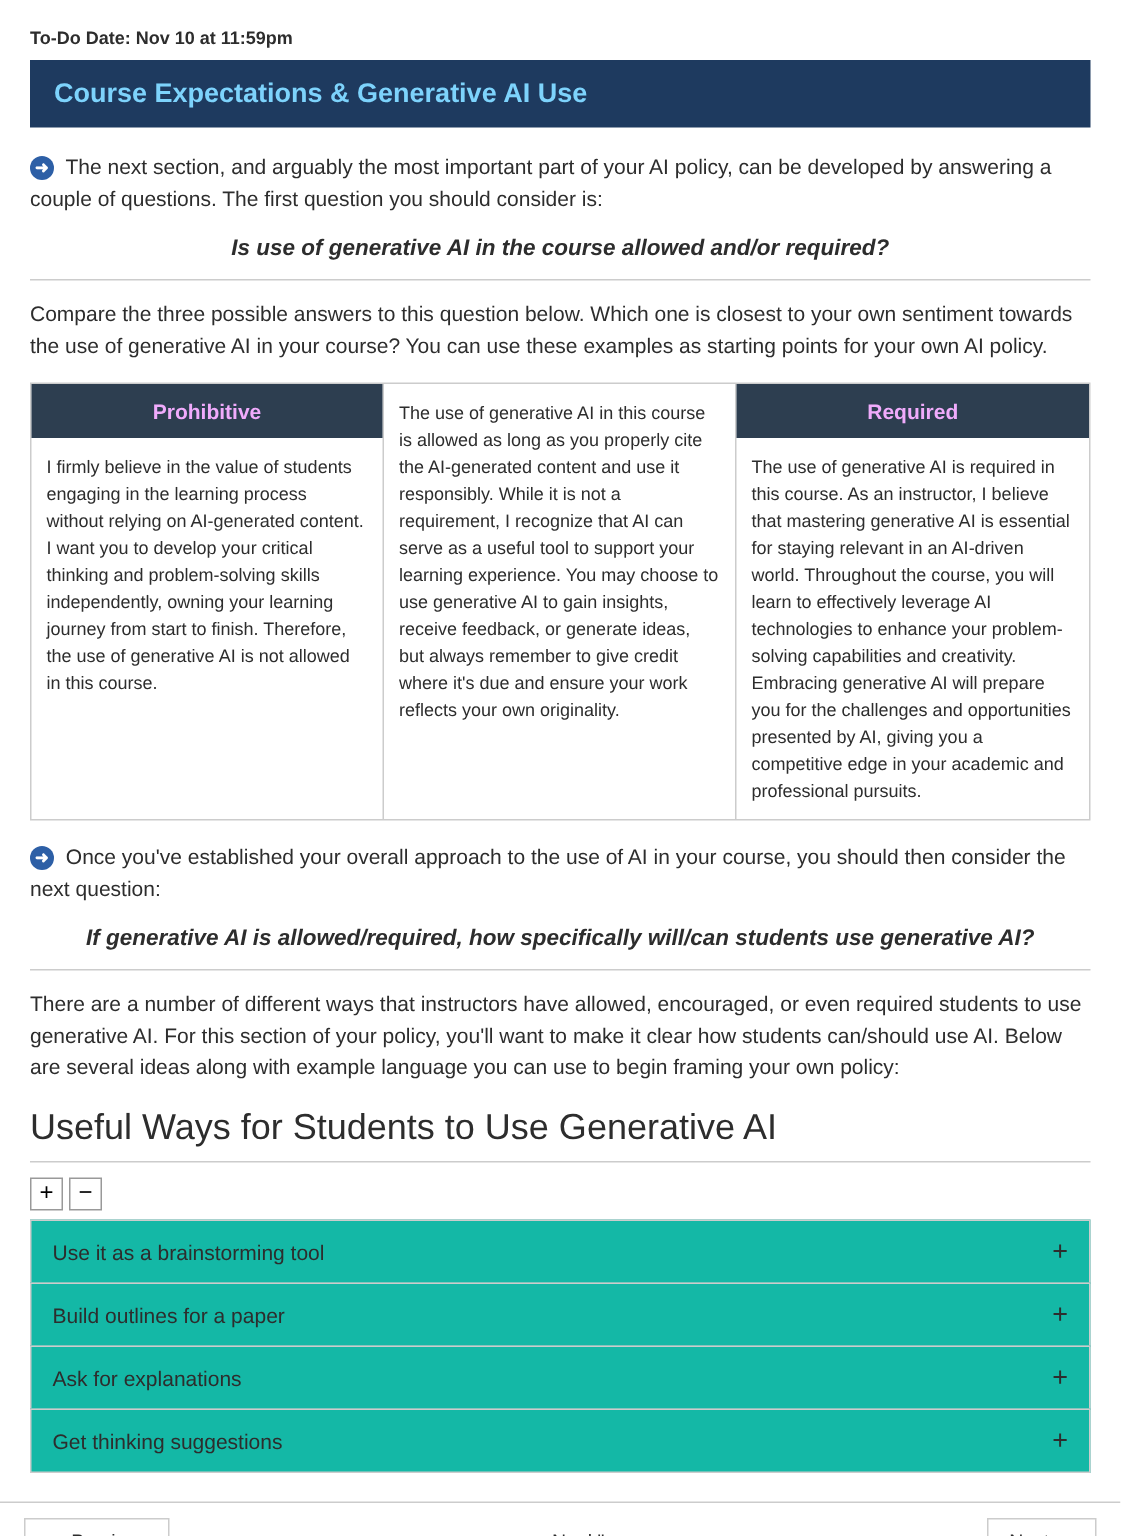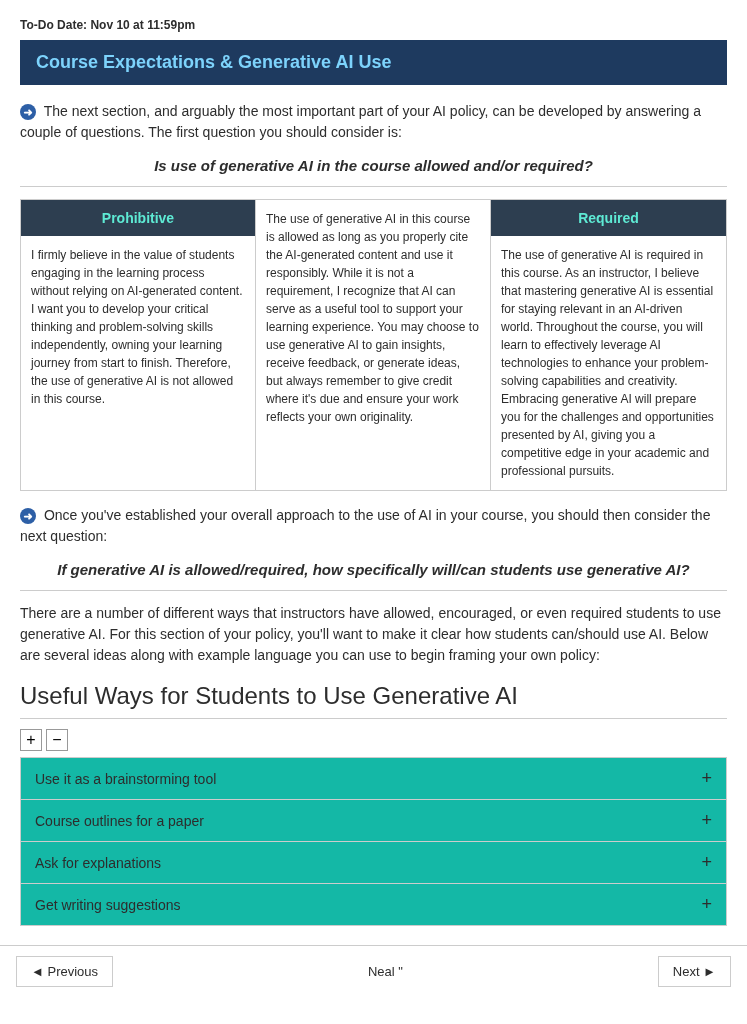--- a/index.html
+++ b/index.html
@@ -91,21 +91,21 @@
       border: 1px solid #ccc;
     }
     .three-col-inner .cell {
       border-right: 1px solid #ccc;
     }
     .three-col-inner .cell:last-child {
       border-right: none;
     }
     .cell-header {
       background-color: #2d3e50;
-      color: #5eead4;
+      color: #f0abfc;
       font-weight: 700;
       text-align: center;
       padding: 10px 4px;
       font-size: 14px;
     }
     .cell-body {
       padding: 10px 10px;
       font-size: 12px;
       line-height: 1.5;
     }
@@ -191,20 +191,21 @@
   <div class="content-block">
     <p>
       <span class="info-icon">➜</span>
       <span>The next section, and arguably the most important part of your AI policy, can be developed by answering a couple of questions. The first question you should consider is:</span>
     </p>
   </div>
 
   <div class="italic-question">Is use of generative AI in the course allowed and/or required?</div>
   <hr class="divider">
 
+  <div class="compare-text">Compare the three possible answers to this question below. Which one is closest to your own sentiment towards the use of generative AI in your course? You can use these examples as starting points for your own AI policy.</div>
 
   <div class="three-col-inner">
     <div class="cell col-item">
       <div class="cell-header">Prohibitive</div>
       <div class="cell-body">I firmly believe in the value of students engaging in the learning process without relying on AI-generated content. I want you to develop your critical thinking and problem-solving skills independently, owning your learning journey from start to finish. Therefore, the use of generative AI is not allowed in this course.</div>
     </div>
     <div class="cell col-item">
       <div class="cell-body">The use of generative AI in this course is allowed as long as you properly cite the AI-generated content and use it responsibly. While it is not a requirement, I recognize that AI can serve as a useful tool to support your learning experience. You may choose to use generative AI to gain insights, receive feedback, or generate ideas, but always remember to give credit where it's due and ensure your work reflects your own originality.</div>
     </div>
     <div class="cell col-item">
@@ -232,29 +233,29 @@
       <button class="expand-btn">+</button>
       <button class="expand-btn">−</button>
     </div>
 
     <div>
       <div class="accordion-item">
         <span>Use it as a brainstorming tool</span>
         <span class="accordion-plus">+</span>
       </div>
       <div class="accordion-item">
-        <span>Course outlines for a paper</span>
+        <span>Build outlines for a paper</span>
         <span class="accordion-plus">+</span>
       </div>
       <div class="accordion-item">
         <span>Ask for explanations</span>
         <span class="accordion-plus">+</span>
       </div>
       <div class="accordion-item">
-        <span>Get writing suggestions</span>
+        <span>Get thinking suggestions</span>
         <span class="accordion-plus">+</span>
       </div>
 
     </div>
   </div>
 </div>
 
 <div class="bottom-nav">
   <button class="nav-btn">◄ Previous</button>
   <span class="nav-user">Neal "</span>

